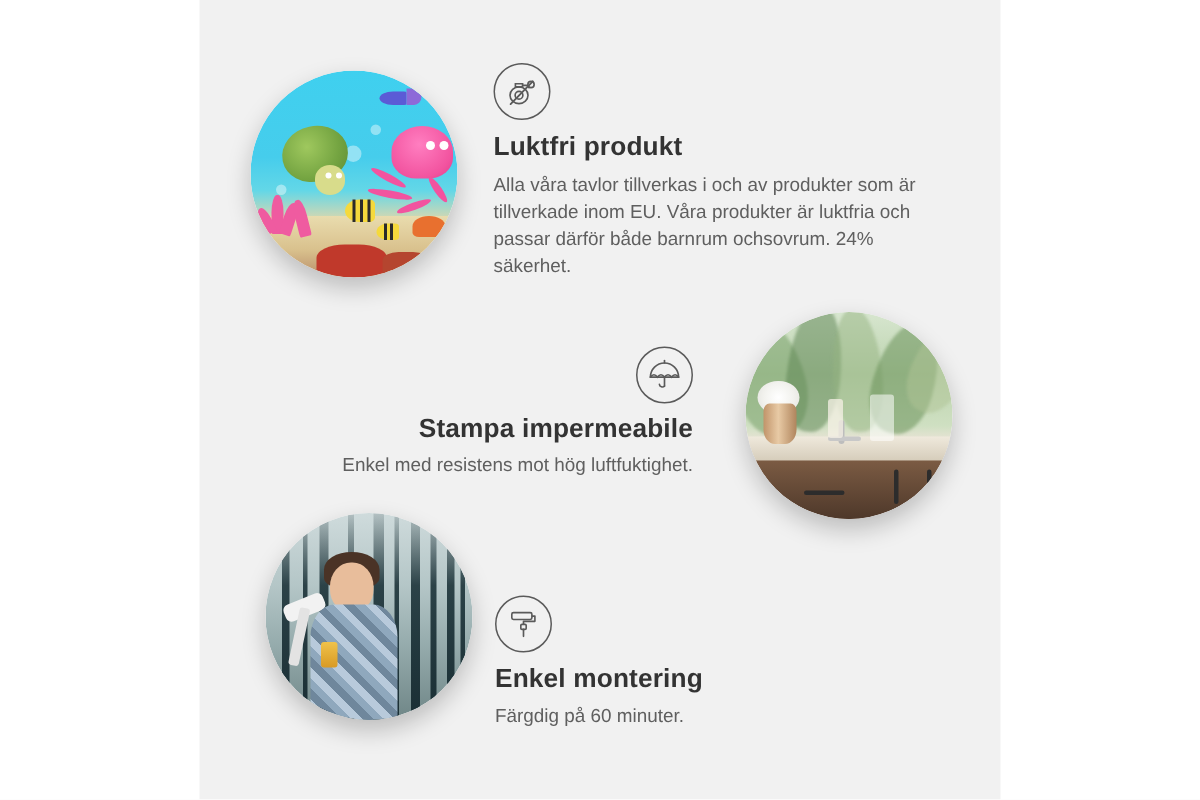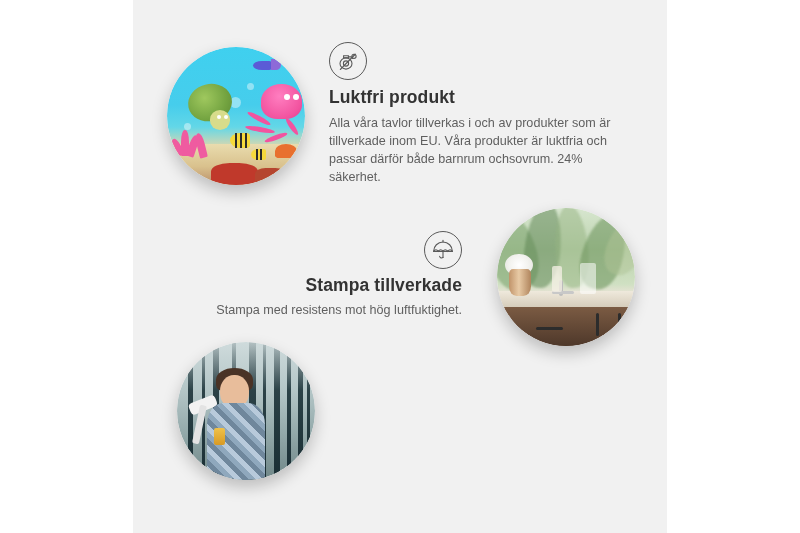--- a/index.html
+++ b/index.html
@@ -350,19 +350,33 @@
             <g fill="none" stroke="#5a5a5a" stroke-width="1.1" stroke-linecap="round">
               <path d="M3.6 14.4 a9.4 9.4 0 0 1 18.8 0 z"></path>
               <path d="M3.6 14.4 q2.35 -3.2 4.7 0 q2.35 -3.2 4.7 0 q2.35 -3.2 4.7 0 q2.35 -3.2 4.7 0"></path>
               <line x1="13" y1="14.4" x2="13" y2="20.4"></line>
               <path d="M13 20.4 a2 2 0 0 1 -3.4 -1.2"></path>
               <line x1="13" y1="3.4" x2="13" y2="5"></line>
             </g>
           </svg>
         </div>
       </div>
-      <h2 class="feature-title">Stampa tillverkade</h2>
-      <p class="feature-desc">Stampa med resistens mot hög luftfuktighet.</p>
-    </div>
-
+      <h2 class="feature-title">Stampa impermeabile</h2>
+      <p class="feature-desc">Enkel med resistens mot hög luftfuktighet.</p>
+    </div>
+
+    <div class="feature-text" id="block-mount" style="left:197px;top:397px;">
+      <div class="feature-icon">
+        <svg width="26" height="26" viewBox="0 0 26 26" aria-hidden="true">
+          <g fill="none" stroke="#5a5a5a" stroke-width="1.1" stroke-linejoin="round">
+            <rect x="5.2" y="5.4" width="13.4" height="4.6" rx="1.1"></rect>
+            <path d="M18.6 7.7 h2 v3.5 h-7.6 v2"></path>
+            <rect x="11.2" y="13.2" width="3.6" height="3.4" rx="0.8"></rect>
+            <line x1="13" y1="16.6" x2="13" y2="21.2" stroke-linecap="round"></line>
+          </g>
+        </svg>
+      </div>
+      <h2 class="feature-title">Enkel montering</h2>
+      <p class="feature-desc">Färgdig på 60 minuter.</p>
+    </div>
 
   </div>
 </div>
 
 </body></html>

